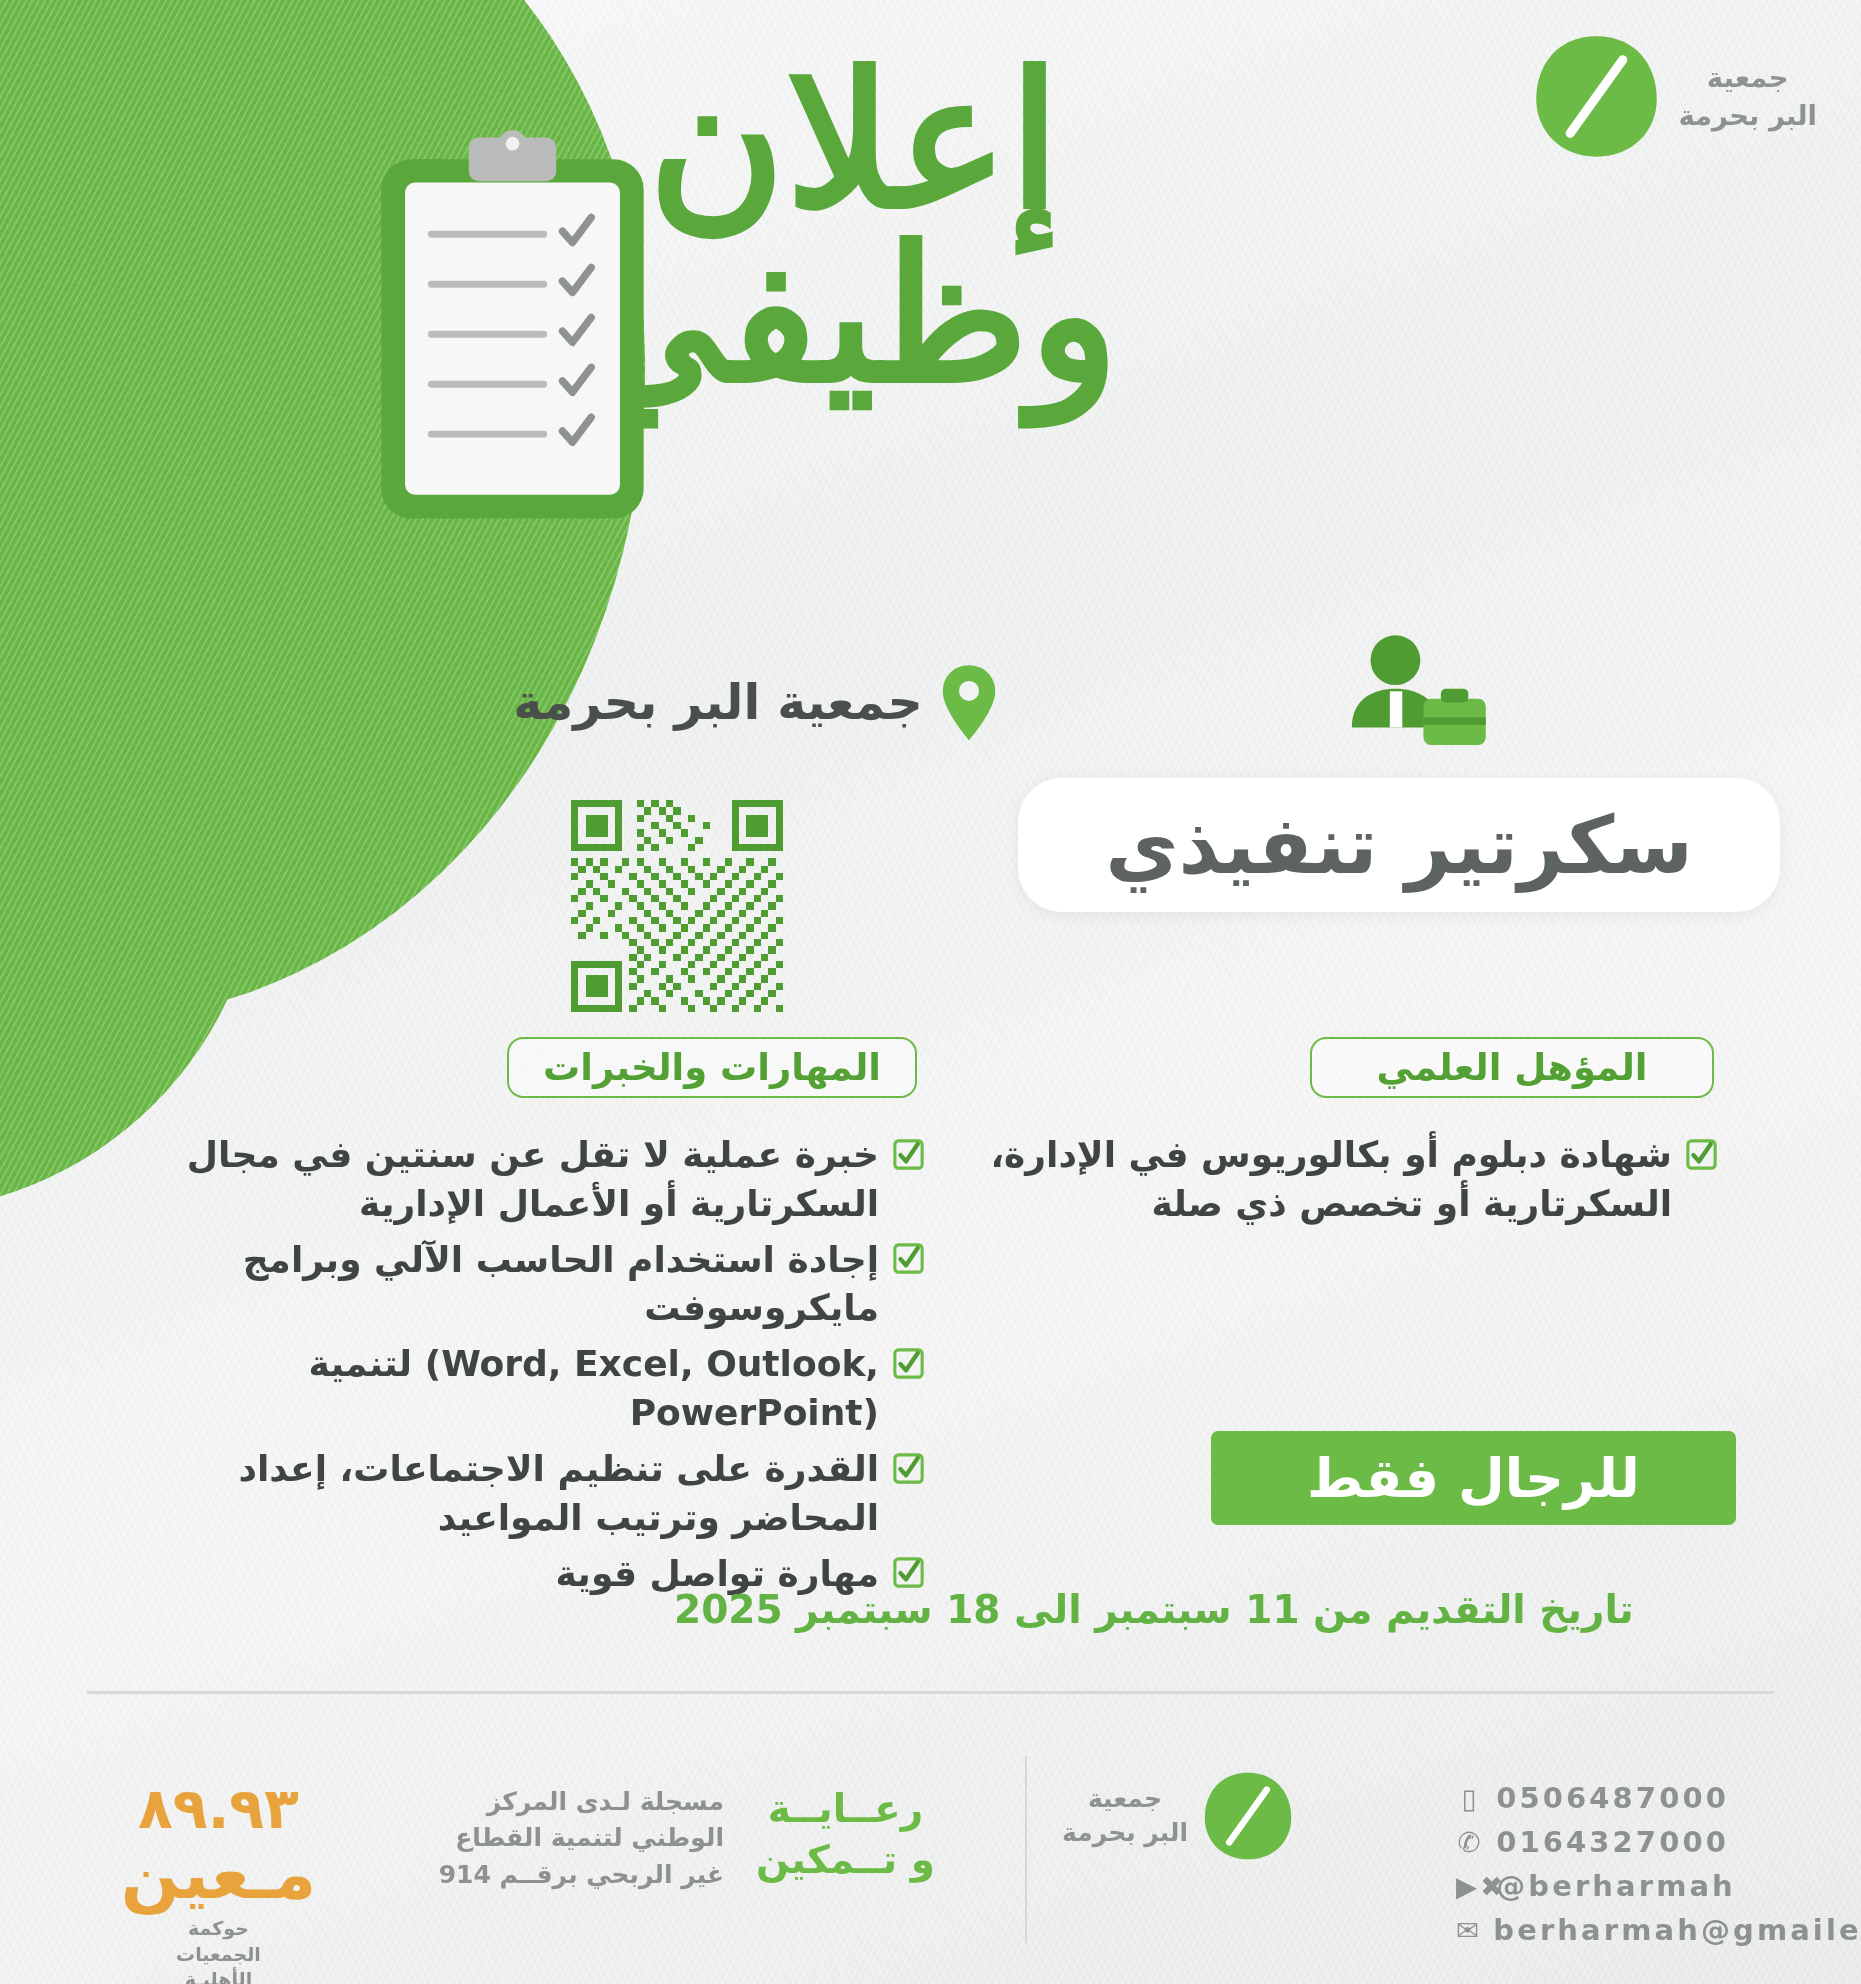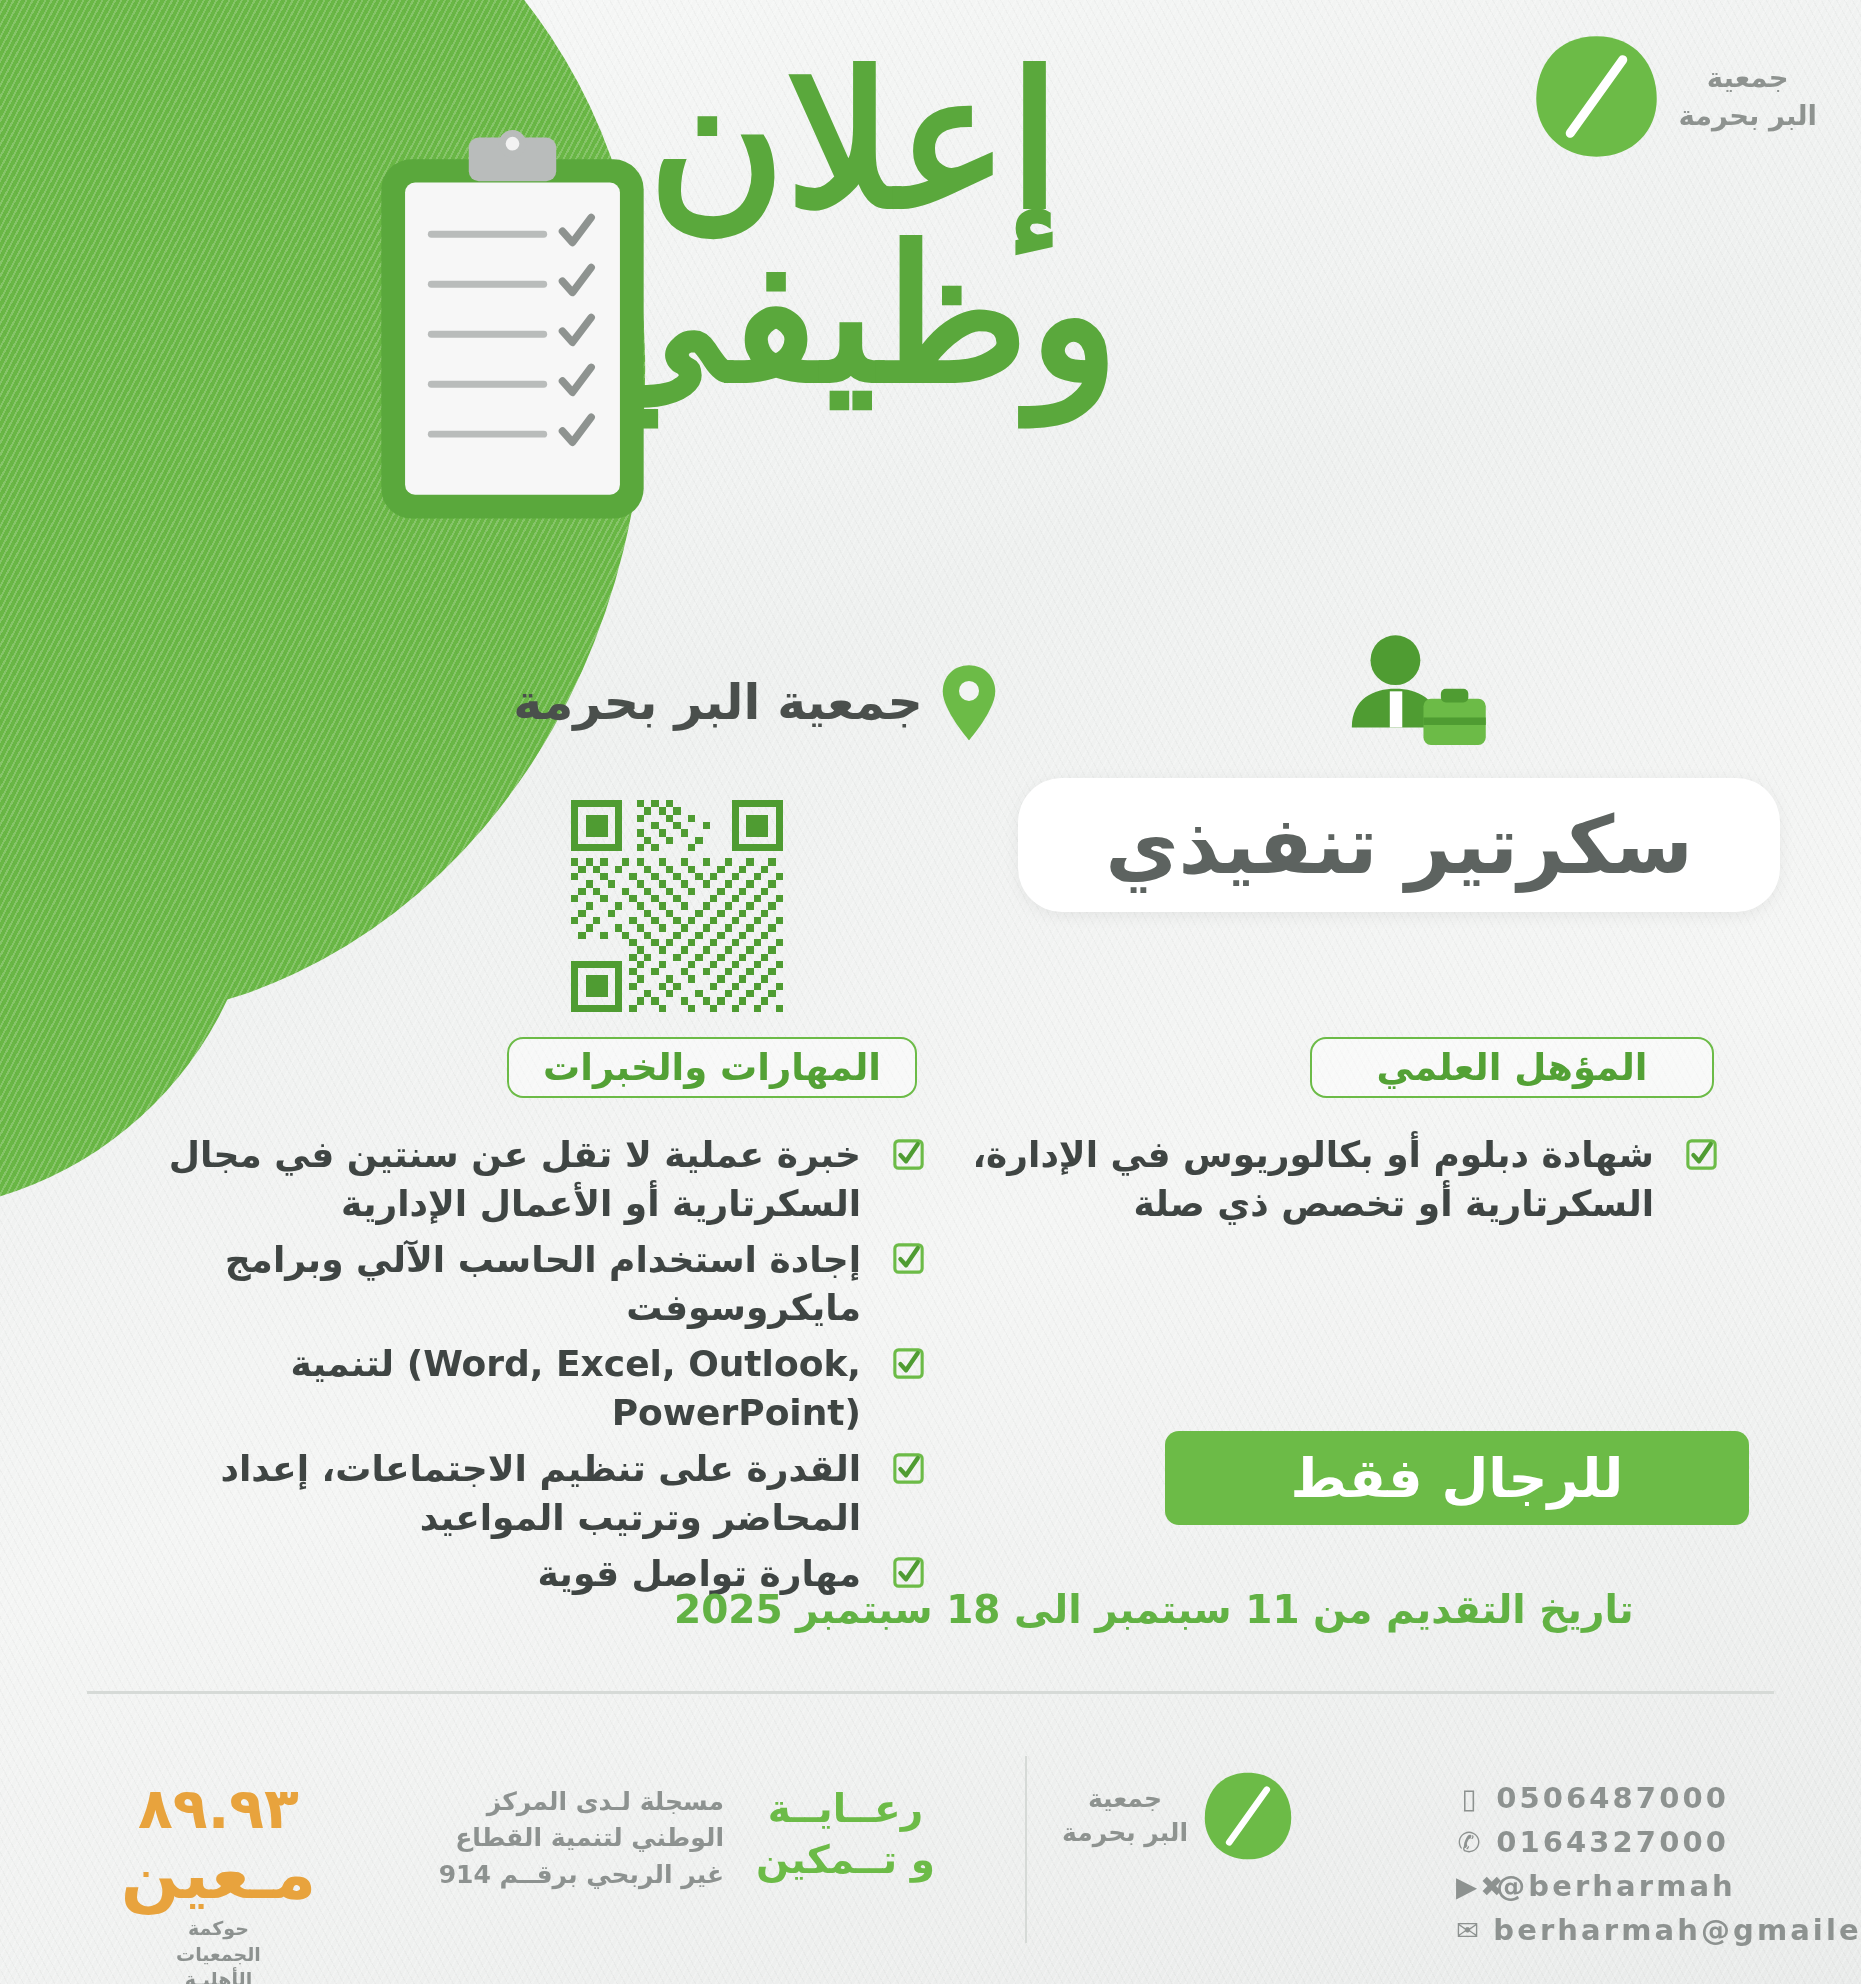--- a/index.html
+++ b/index.html
@@ -175,46 +175,46 @@
   .list {
     position: absolute;
     direction: rtl;
     text-align: right;
   }
   #list-edu { top: 1131px; right: 144px; width: 775px; }
   #list-skills { top: 1131px; right: 937px; width: 831px; }
   .li {
     display: flex;
     align-items: flex-start;
-    gap: 32px;
+    gap: 14px;
     margin-bottom: 7.5px;
   }
   .li .tick {
     flex: 0 0 auto;
     width: 31px;
     height: 31px;
     margin-top: 7.5px;
   }
   .li .txt {
     color: #3f4543;
     font-size: 36px;
     line-height: 1.35;
     font-weight: 700;
   }
   .li .txt.latin { direction: ltr; text-align: right; }
 
   
   .men-only {
     position: absolute;
     top: 1431px;
-    right: 112px;
-    width: 584px;
+    right: 125px;
+    width: 525px;
     height: 94px;
     background: #6cbb47;
-    border-radius: 14px;
+    border-radius: 7px;
     display: flex;
     align-items: center;
     justify-content: center;
   }
   .men-only span {
     color: #ffffff;
     font-size: 54px;
     font-weight: 900;
   }
 

